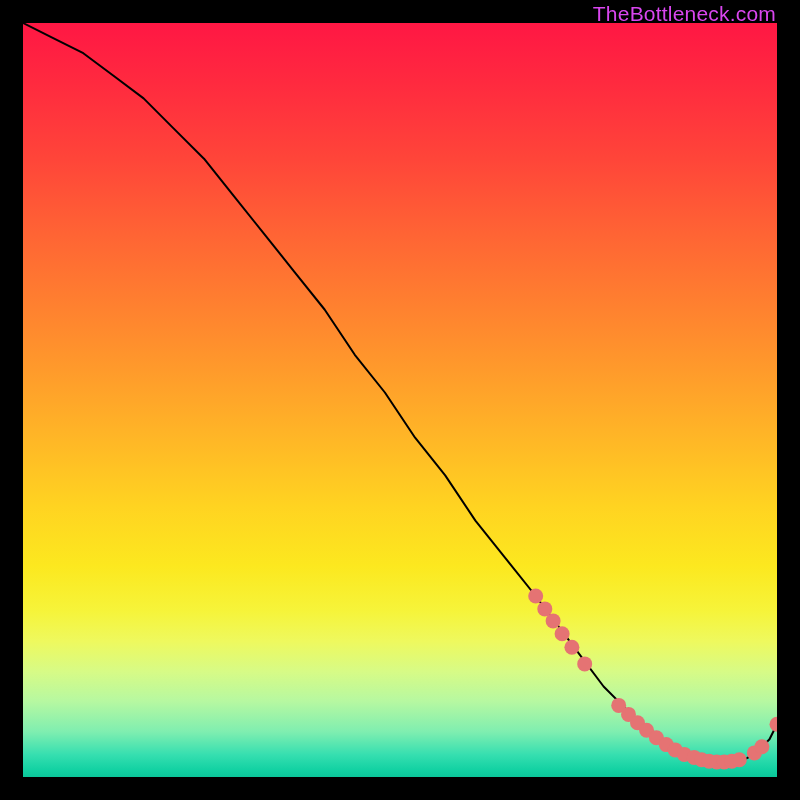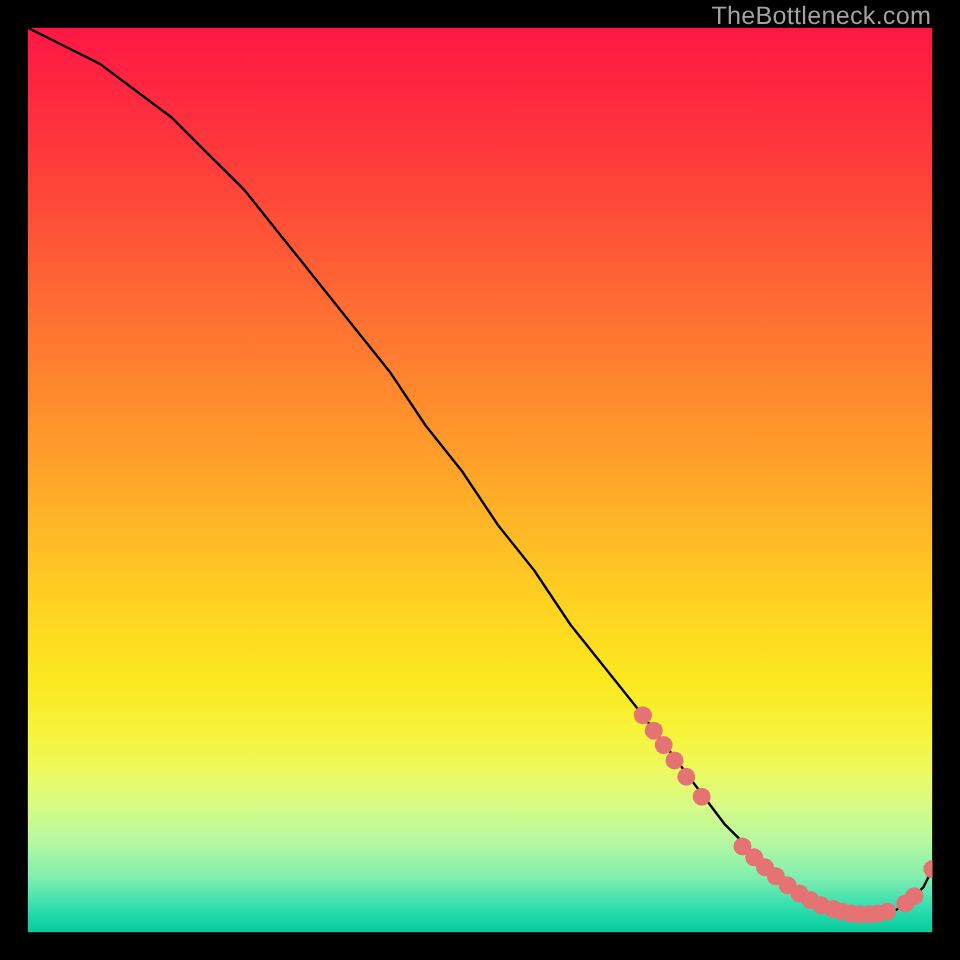--- a/index.html
+++ b/index.html
@@ -45,21 +45,21 @@
       #7feeb0 94%,
       #37dfb0 97%,
       #13d2a3 99%,
       #0bc79a 100%
     );
   }
   .watermark {
     position: absolute;
     top: 2px;
     right: 24px;
-    color: #a3a3a3;
+    color: #d946ef;
     font-size: 21px;
     letter-spacing: 0.2px;
     user-select: none;
   }
   svg.curve {
     position: absolute;
     inset: 0;
     width: 100%;
     height: 100%;
     overflow: visible;

